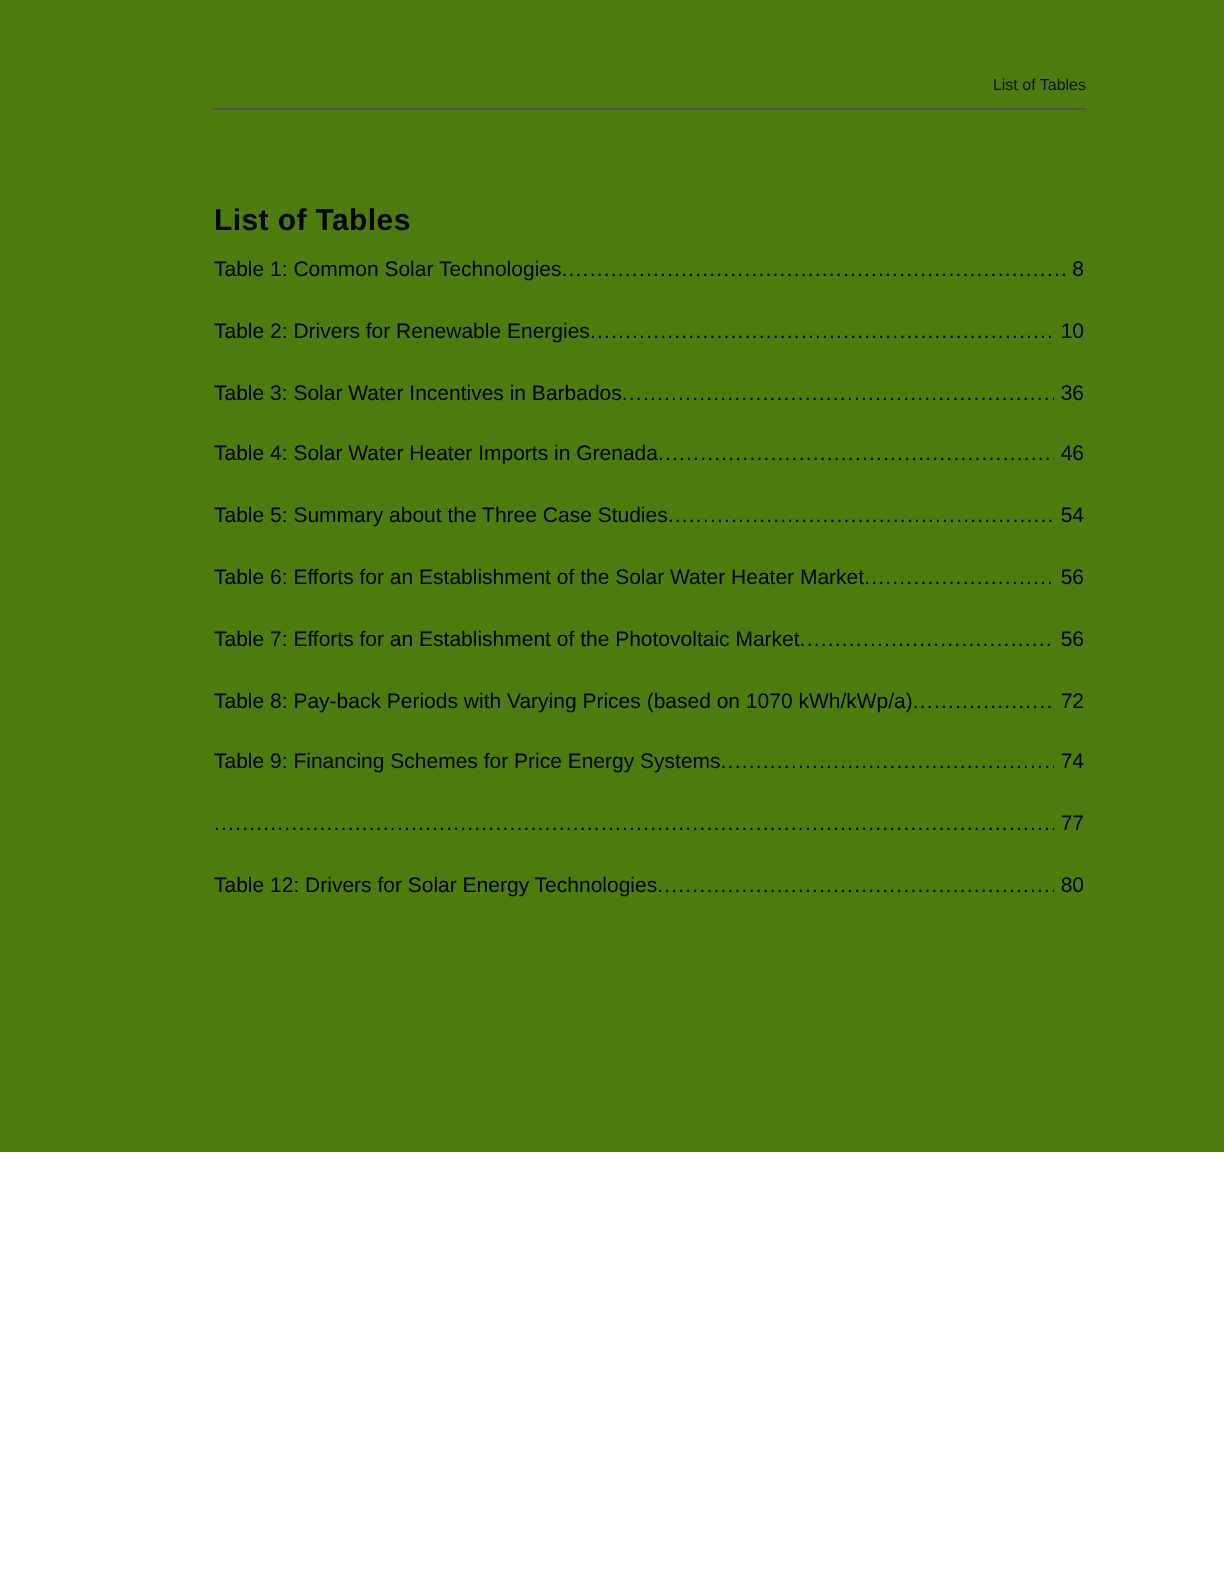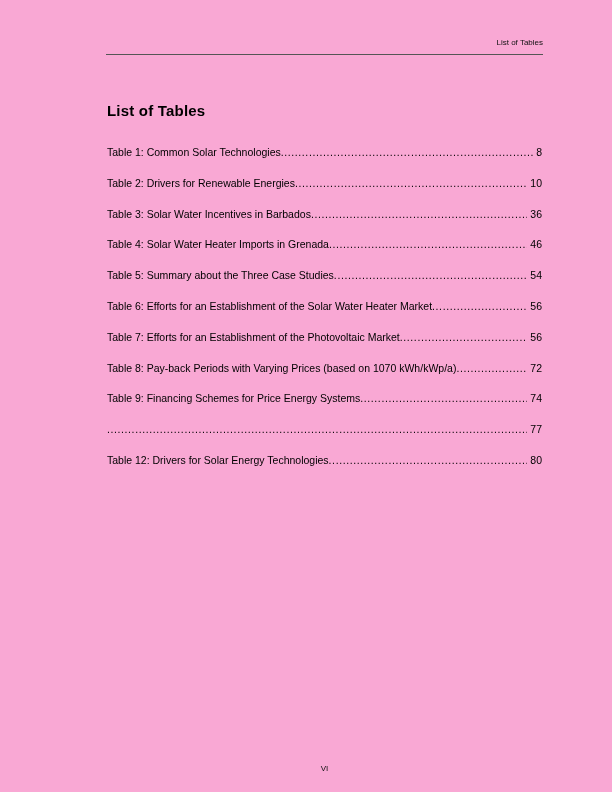--- a/index.html
+++ b/index.html
@@ -3,22 +3,22 @@
 <meta charset="utf-8">
 <style>
   html, body {
     margin: 0;
     padding: 0;
     background: #ffffff;
   }
   .page {
     position: relative;
     width: 612px;
-    height: 792px;
-    background: #f9a8d4;
+    height: 576px;
+    background: #4d7c0f;
     font-family: "Liberation Sans", sans-serif;
     color: #000000;
     overflow: hidden;
   }
   
   .running-header {
     position: absolute;
     top: 0;
     left: 106px;
     right: 69px;
@@ -37,21 +37,21 @@
     left: 107px;
     right: 70px;
     font-size: 15px;
     font-weight: bold;
     letter-spacing: 0.2px;
     color: #000000;
   }
   
   .toc {
     position: absolute;
-    top: 146px;
+    top: 129px;
     left: 107px;
     right: 70px;
   }
   .toc-row {
     display: flex;
     align-items: baseline;
     height: 30.8px;
     font-size: 10.5px;
     line-height: 13px;
     color: #000000;

